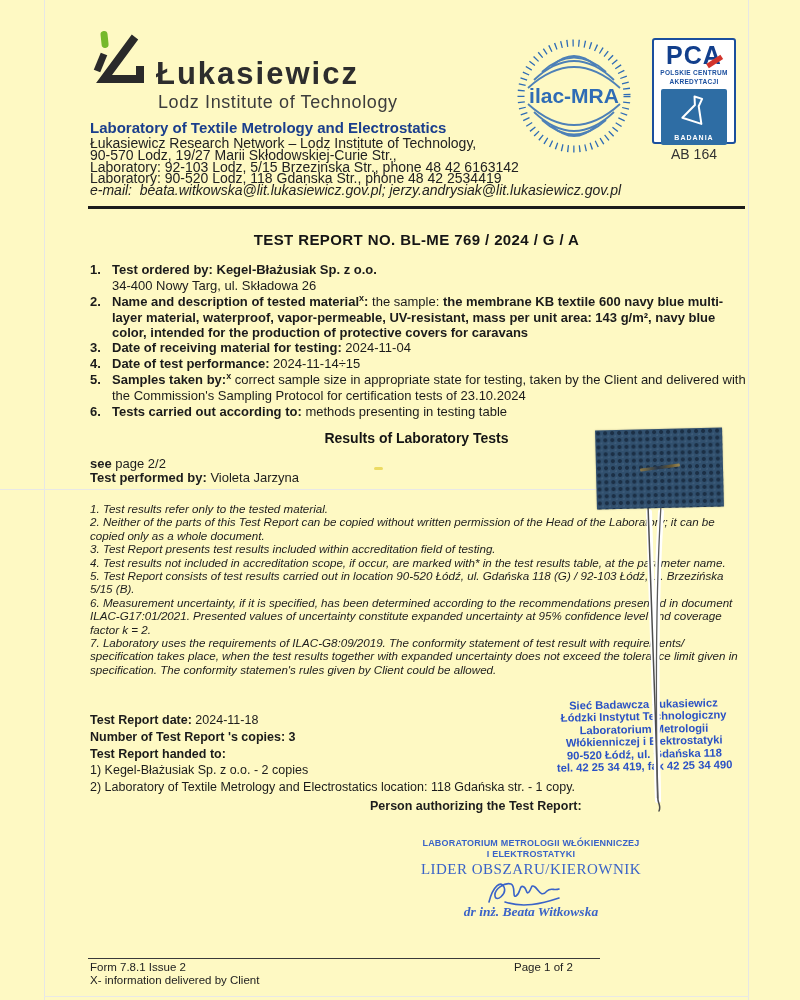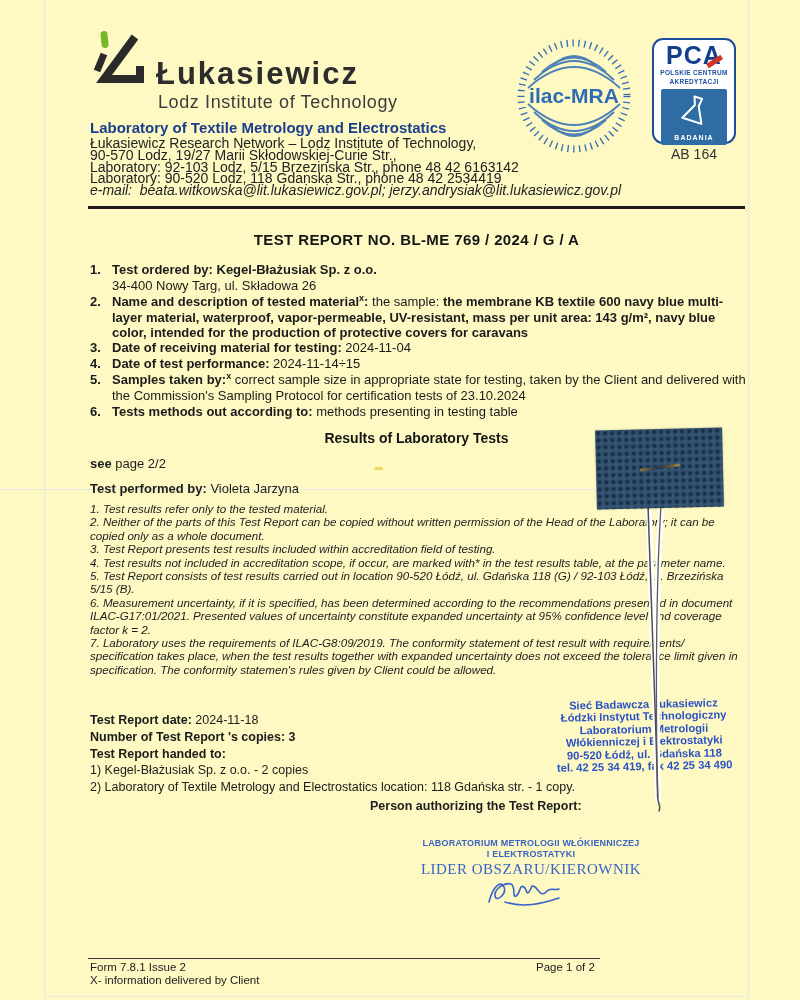--- a/index.html
+++ b/index.html
@@ -17,42 +17,42 @@
               letter-spacing:2px;color:#2d2d2d;}
   .brand-sub{position:absolute;left:158px;top:92px;font-size:18px;color:#3c3c3c;letter-spacing:.6px;}
   .lab-name{position:absolute;left:90px;top:119px;font-size:15px;font-weight:bold;color:#1a3e8c;}
   .addr{position:absolute;left:90px;top:138px;font-size:14px;line-height:11.8px;color:#222;}
   .addr .it{font-style:italic;}
   .hr-thick{position:absolute;left:88px;top:206px;width:657px;height:3px;background:#1c1c1c;}
 
   
   .ilac{position:absolute;left:515px;top:37px;width:118px;height:118px;}
   .pca{position:absolute;left:652px;top:38px;width:80px;height:102px;border:2px solid #1b4f9e;
-       border-radius:11px;background:#fff;text-align:center;}
+       border-radius:3px;background:#fff;text-align:center;}
   .pca-acronym{position:relative;margin-top:3px;font-size:25px;line-height:25px;font-weight:bold;
                color:#123f8c;letter-spacing:1px;}
   .pca-red{position:absolute;right:11px;top:16px;width:17px;height:4.5px;background:#d2342c;
            transform:rotate(-33deg);}
   .pca-name{font-size:6.5px;line-height:7.5px;font-weight:bold;color:#1b4f9e;letter-spacing:.3px;margin-top:1px;}
   .pca-box{position:relative;margin:4px auto 0;width:66px;height:56px;background:#2e6da4;border-radius:2px;}
   .pca-badania{position:absolute;left:0;right:0;bottom:4px;font-size:7px;font-weight:bold;color:#fff;letter-spacing:1px;}
   .pca-cert{position:absolute;left:652px;top:146px;width:84px;text-align:center;font-size:14px;color:#333;}
 
   
   .title{position:absolute;left:88px;top:231px;width:657px;text-align:center;
          font-size:15px;font-weight:bold;letter-spacing:.4px;color:#151515;}
   .item{position:absolute;left:112px;width:634px;font-size:13px;line-height:15.6px;color:#1b1b1b;}
   .item .num{position:absolute;left:-22px;font-weight:bold;}
   .b{font-weight:bold;}
   sup.xmark{font-size:9px;font-weight:bold;vertical-align:super;line-height:0;}
 
   .results-heading{position:absolute;left:88px;top:430px;width:657px;text-align:center;
                    font-size:14px;font-weight:bold;color:#151515;}
   .seepage{position:absolute;left:90px;top:456px;font-size:13px;}
-  .performed{position:absolute;left:90px;top:481px;font-size:13px;}
+  .performed{position:absolute;left:90px;top:470px;font-size:13px;}
 
   
   .swatch{position:absolute;left:596px;top:429px;width:127px;height:79px;background:#31506e;
           transform:rotate(-1.4deg);z-index:6;
           background-image:radial-gradient(circle at 3px 3px, rgba(13,26,43,.6) 1.7px, transparent 2.3px),
                            radial-gradient(circle at 6.5px 6.5px, rgba(120,150,180,.18) 1.1px, transparent 1.7px);
           background-size:7px 7px,7px 7px;box-shadow:0 0 2px rgba(0,0,0,.25);}
   .staple{position:absolute;left:44px;top:37px;width:40px;height:3px;transform:rotate(-6deg);
           background:linear-gradient(90deg,#8a7847,#23344a 45%,#6b5c35 80%,#9c8a55);border-radius:1px;}
   .threads{position:absolute;left:0;top:0;z-index:5;pointer-events:none;}
@@ -70,21 +70,21 @@
   .prepared{position:absolute;left:90px;top:799px;font-size:12.5px;line-height:16px;}
   .authorizing{position:absolute;left:370px;top:799px;font-size:12.5px;font-weight:bold;}
   .stamp2{position:absolute;left:398px;top:838px;width:266px;text-align:center;color:#3a63c8;}
   .s2-small{font-size:9px;font-weight:bold;line-height:10.5px;letter-spacing:.2px;}
   .s2-big{font-family:"Liberation Serif",serif;font-size:15px;line-height:16px;margin-top:2px;letter-spacing:.5px;}
   .s2-name{font-family:"Liberation Serif",serif;font-style:italic;font-weight:bold;font-size:13.5px;margin-top:-2px;}
 
   
   .hr-footer{position:absolute;left:88px;top:958px;width:512px;height:1px;background:#3a3a3a;}
   .footer-form{position:absolute;left:90px;top:961px;font-size:11.5px;line-height:13px;color:#222;}
-  .footer-page{position:absolute;left:536px;top:961px;font-size:11.5px;color:#222;}
+  .footer-page{position:absolute;left:514px;top:961px;font-size:11.5px;color:#222;}
 </style>
 </head>
 <body>
 
 <div class="page">
 
   <div class="edge-v" style="left:44px;"></div>
   <div class="edge-v" style="left:748px;"></div>
   <div class="edge-b" style="left:44px;width:705px;top:996px;"></div>
   <div class="scan-line" style="left:0;top:489px;width:596px;"></div>
@@ -159,21 +159,21 @@
     <span class="b">Date of test performance:</span>
     <span>2024-11-14÷15</span>
   </div>
   <div class="item" style="top:372px;">
     <span class="num">5.</span>
     <span class="b">Samples taken by:</span><sup class="xmark">x</sup>
     <span>correct sample size in appropriate state for testing, taken by the Client and delivered with the Commission's Sampling Protocol for certification tests of 23.10.2024</span>
   </div>
   <div class="item" style="top:404px;">
     <span class="num">6.</span>
-    <span class="b">Tests methods out according to:</span>
+    <span class="b">Tests carried out according to:</span>
     <span>methods presenting in testing table</span>
   </div>
 
   <div class="results-heading">Results of Laboratory Tests</div>
   <div class="seepage">
     <span class="b">see</span><span> page  2/2</span>
   </div>
   <div class="performed">
     <span class="b">Test performed by:</span><span> Violeta Jarzyna</span>
   </div>
@@ -210,20 +210,21 @@
   <div class="stamp2">
     <div class="s2-small">LABORATORIUM METROLOGII WŁÓKIENNICZEJ</div>
     <div class="s2-small">I ELEKTROSTATYKI</div>
     <div class="s2-big">LIDER OBSZARU/KIEROWNIK</div>
     <svg width="96" height="30" viewBox="0 0 96 30" style="margin:1px auto -4px;display:block;">
       <g fill="none" stroke="#3a63c8" stroke-width="1.6" stroke-linecap="round">
         <path d="M6 24 C10 8 18 2 21 9 C24 16 13 25 12 18 C11 11 22 4 28 6 C33 8 29 20 33 18 C38 15 36 6 41 9 C44 11 43 17 46 14 C49 10 48 6 52 9 C56 12 58 20 64 13 C68 9 71 13 76 11"></path>
         <path d="M22 24 C40 30 58 26 76 20"></path>
       </g>
     </svg>
+    <div class="s2-name">dr inż. Beata Witkowska</div>
   </div>
 
   <div class="hr-footer"></div>
   <div class="footer-form">
     <div>Form 7.8.1  Issue 2</div>
     <div>X- information delivered by Client</div>
   </div>
   <div class="footer-page">Page 1 of  2</div>
 
   <svg class="threads" width="800" height="1000" viewBox="0 0 800 1000">

